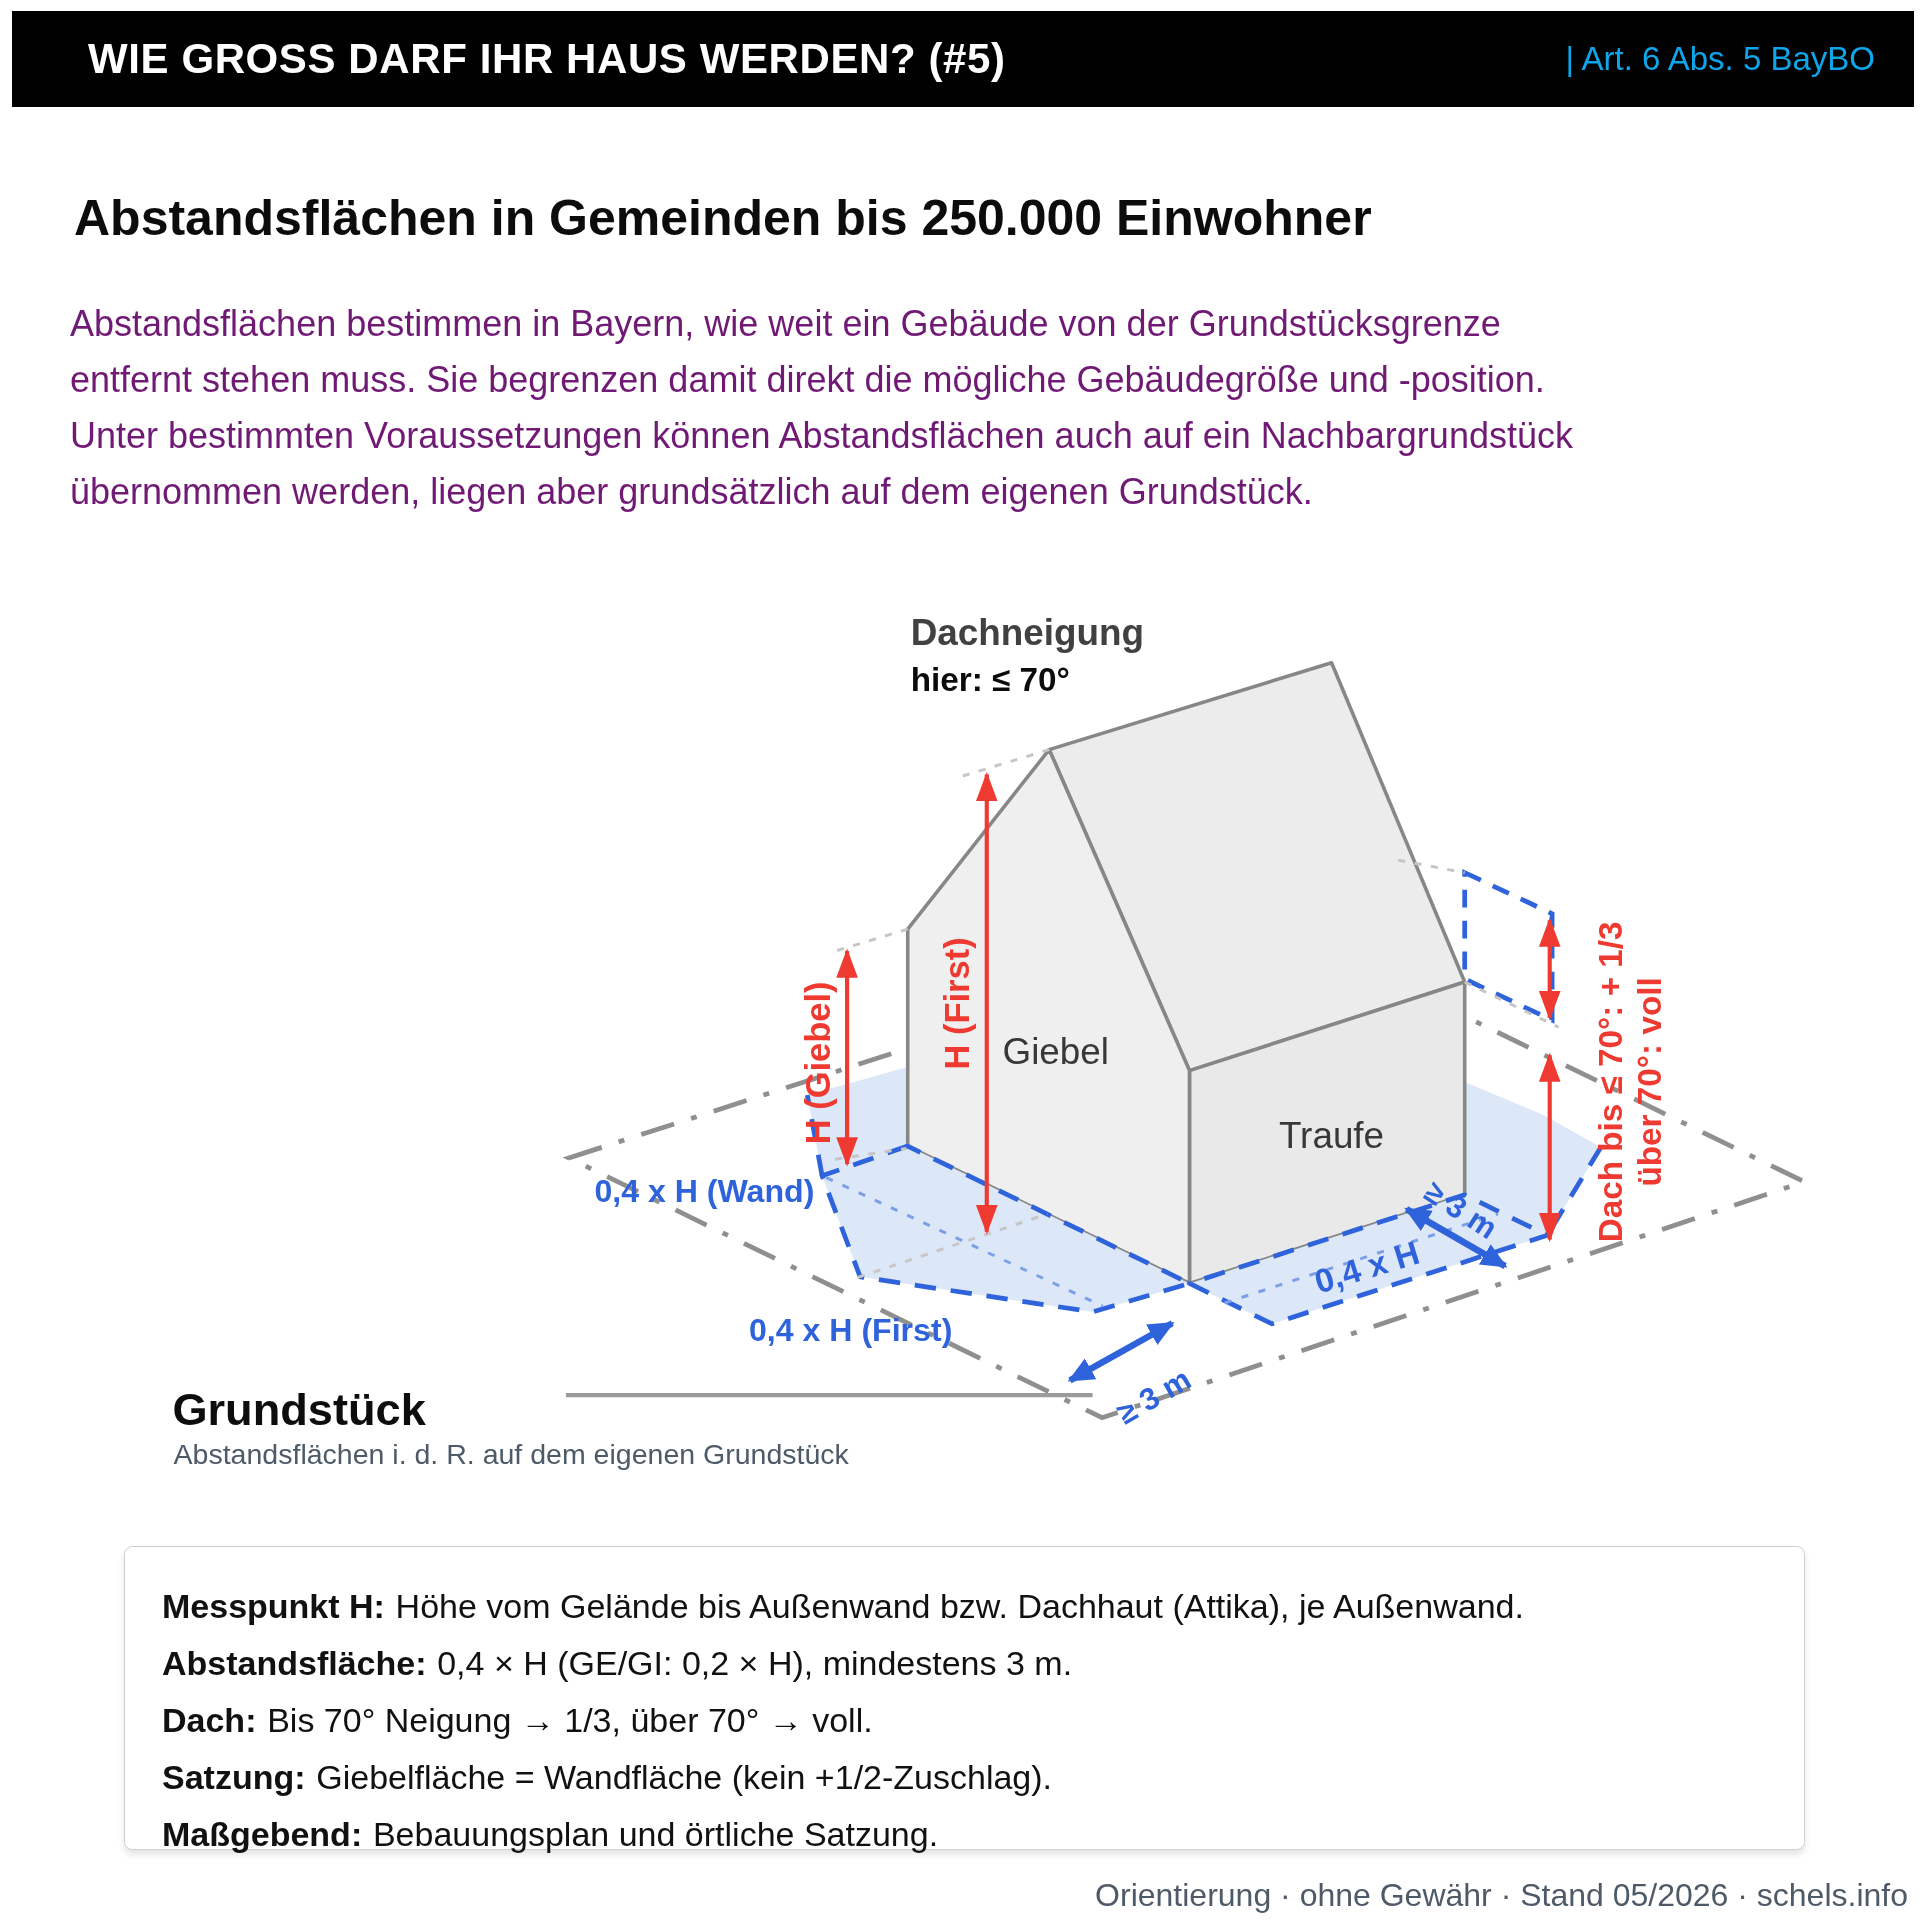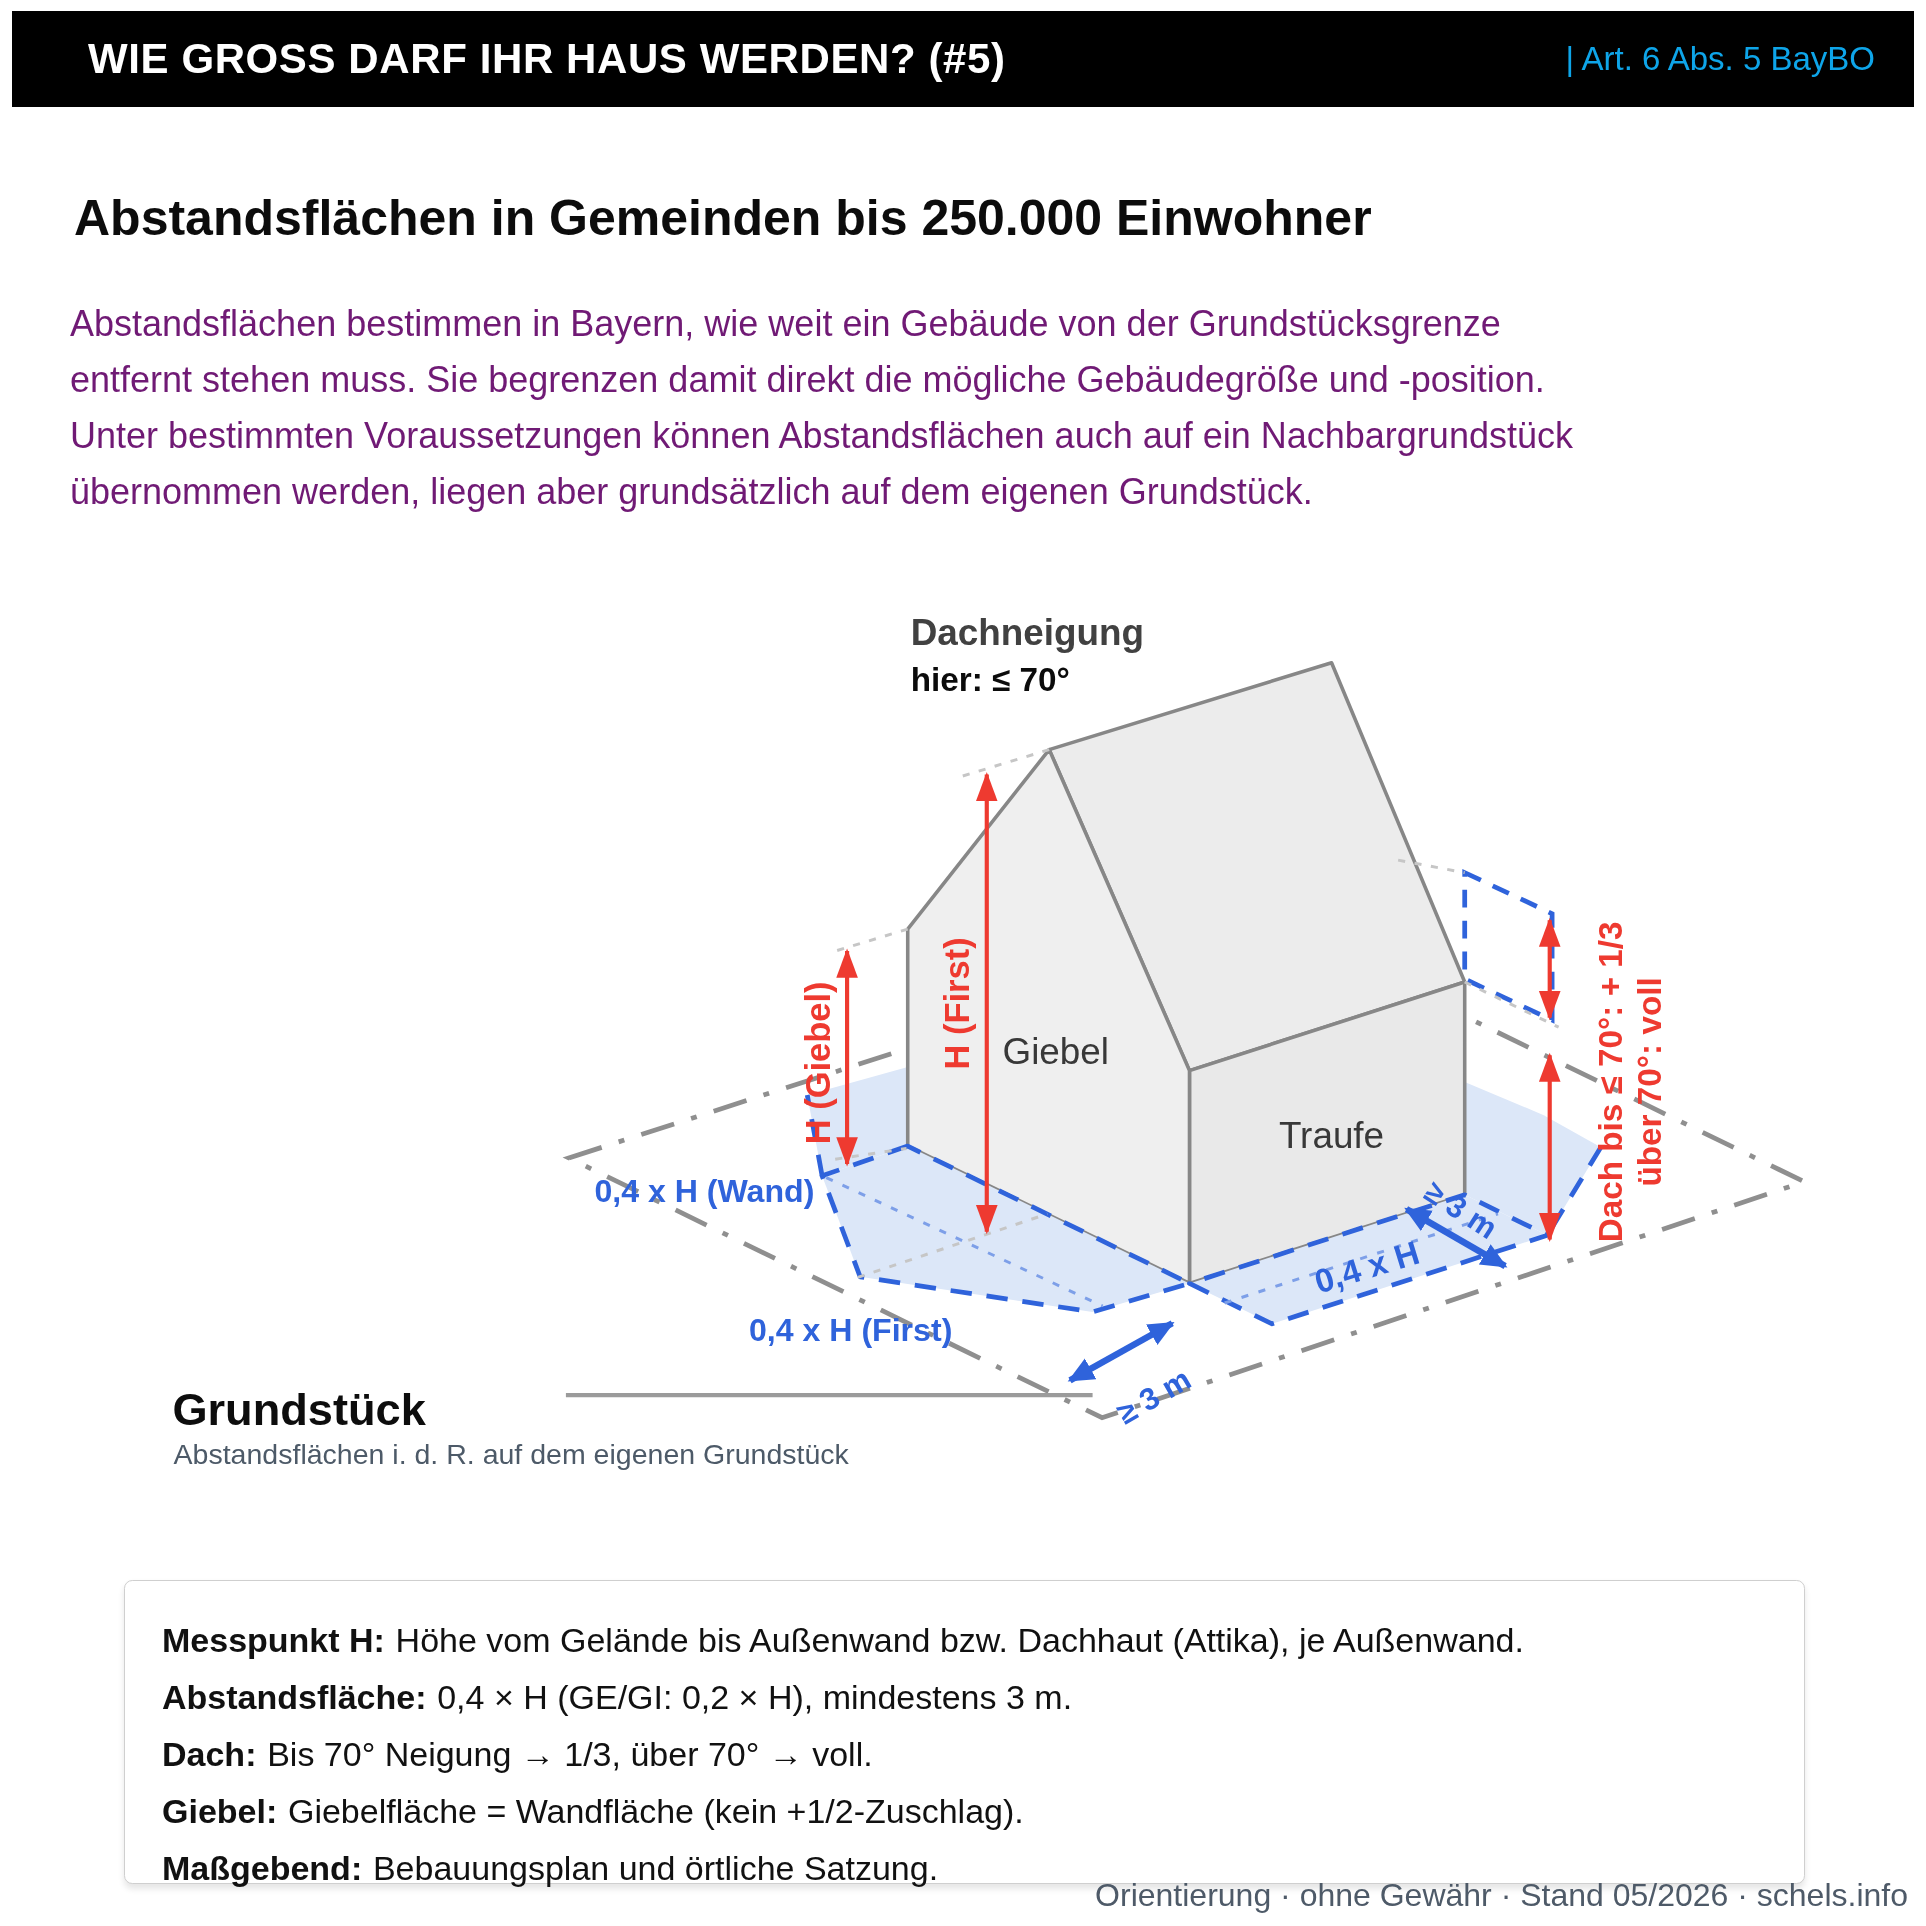--- a/index.html
+++ b/index.html
@@ -17,21 +17,21 @@
   .h1{position:absolute;left:74px;top:189px;font-size:50px;font-weight:700;color:#0c0c0c;white-space:nowrap;}
   .para{position:absolute;left:70px;top:296px;width:1783px;font-size:36px;line-height:56px;color:#701a75;}
   .para div{white-space:nowrap;}
 
   
   .diagram{position:absolute;left:0;top:0;width:1926px;height:1926px;}
 
   
   .legend{position:absolute;left:124px;top:1546px;width:1681px;height:304px;box-sizing:border-box;
           background:#fff;border:1.8px solid #cfcfcf;border-radius:8.3px;
-          box-shadow:0 4.2px 6px rgba(0,0,0,0.10);padding:31px 36px 0 37px;margin-top:34px;}
+          box-shadow:0 4.2px 6px rgba(0,0,0,0.10);padding:31px 36px 0 37px;}
   .lg-row{font-size:34px;line-height:57px;color:#111;white-space:nowrap;}
   .lg-term{font-weight:700;margin-right:10.7px;}
 
   .footer{position:absolute;right:18px;top:1877px;font-size:32px;color:#4e5a68;white-space:nowrap;}
 
   svg text{font-family:"Liberation Sans", sans-serif;}
 </style>
 </head>
 <body>
 
@@ -132,21 +132,21 @@
     <div class="lg-row">
       <span class="lg-term">Messpunkt H:</span><span>Höhe vom Gelände bis Außenwand bzw. Dachhaut (Attika), je Außenwand.</span>
     </div>
     <div class="lg-row">
       <span class="lg-term">Abstandsfläche:</span><span>0,4 × H (GE/GI: 0,2 × H), mindestens 3 m.</span>
     </div>
     <div class="lg-row">
       <span class="lg-term">Dach:</span><span>Bis 70° Neigung → 1/3, über 70° → voll.</span>
     </div>
     <div class="lg-row">
-      <span class="lg-term">Giebel:</span><span>Giebelfläche = Wandfläche (kein +1/2-Zuschlag).</span>
+      <span class="lg-term">Satzung:</span><span>Giebelfläche = Wandfläche (kein +1/2-Zuschlag).</span>
     </div>
     <div class="lg-row">
       <span class="lg-term">Maßgebend:</span><span>Bebauungsplan und örtliche Satzung.</span>
     </div>
   </div>
 
   <div class="footer">Orientierung · ohne Gewähr · Stand 05/2026 · schels.info</div>
 
 </div>
 

